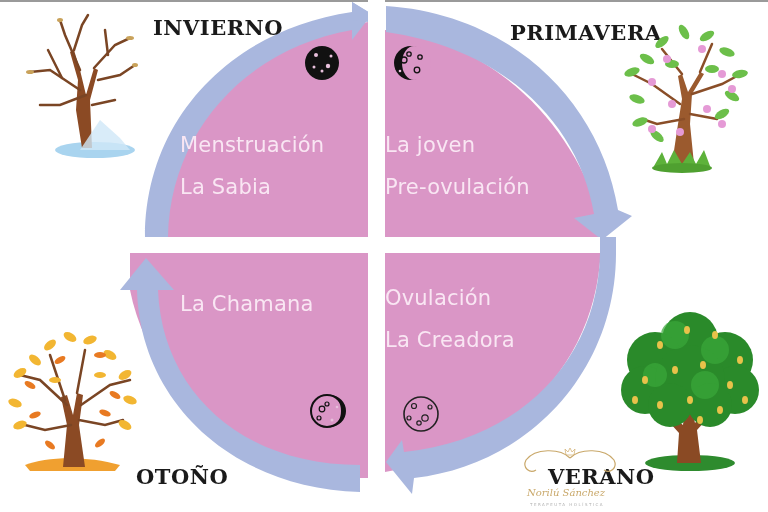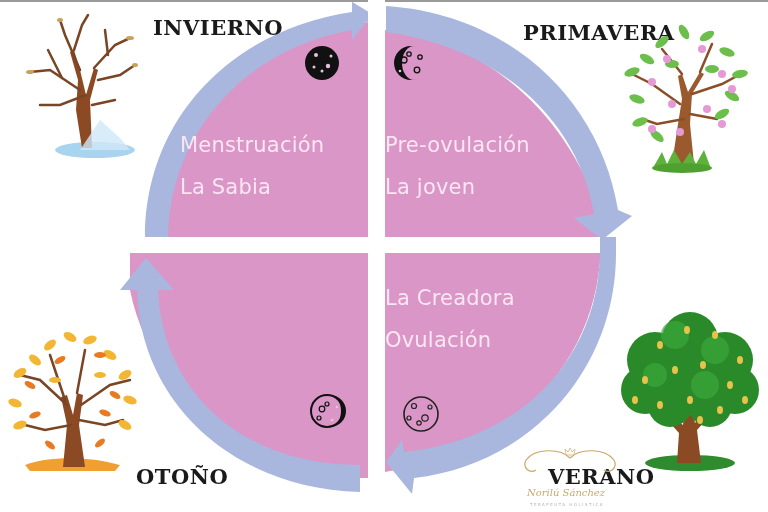--- a/index.html
+++ b/index.html
@@ -99,32 +99,33 @@
     <circle cx="425" cy="418" r="3.2" fill="none" stroke="#222" stroke-width="1.2"></circle>
     <circle cx="419" cy="423" r="2.2" fill="none" stroke="#222" stroke-width="1.2"></circle>
   </g>
 </svg>
 
 <div class="phase" style="left:180px; top:124px; width:188px;">
   <div>Menstruación</div>
   <div>La Sabia</div>
 </div>
 <div class="phase" style="left:385px; top:124px; width:190px;">
+  <div>La joven</div>
   <div>Pre-ovulación</div>
-  <div>La joven</div>
 </div>
 <div class="phase" style="left:385px; top:277px; width:190px;">
+  <div>Ovulación</div>
   <div>La Creadora</div>
-  <div>Ovulación</div>
 </div>
 <div class="phase" style="left:180px; top:283px; width:188px;">
+  <div>La Chamana</div>
 </div>
 
 <div class="season" style="left:153px; top:15px;">INVIERNO</div>
-<div class="season" style="left:523px; top:20px;">PRIMAVERA</div>
+<div class="season" style="left:510px; top:20px;">PRIMAVERA</div>
 <div class="season" style="left:548px; top:464px;">VERANO</div>
 <div class="season" style="left:136px; top:464px;">OTOÑO</div>
 
 <svg class="tree" style="left:20px; top:10px;" width="120" height="150" viewBox="0 0 120 150">
   <ellipse cx="75" cy="140" rx="40" ry="8" fill="#a9d4ef"></ellipse>
   <path d="M62,138 L72,138 L70,90 L78,60 L74,58 L66,85 L60,60 L54,40 L50,42 L58,70 L56,100 Z" fill="#8b4a24"></path>
   <g stroke="#7a4524" stroke-width="2.5" fill="none" stroke-linecap="round">
     <path d="M60,80 L30,60 L10,62"></path>
     <path d="M42,68 L28,40"></path>
     <path d="M60,60 L45,25 L40,10"></path>

